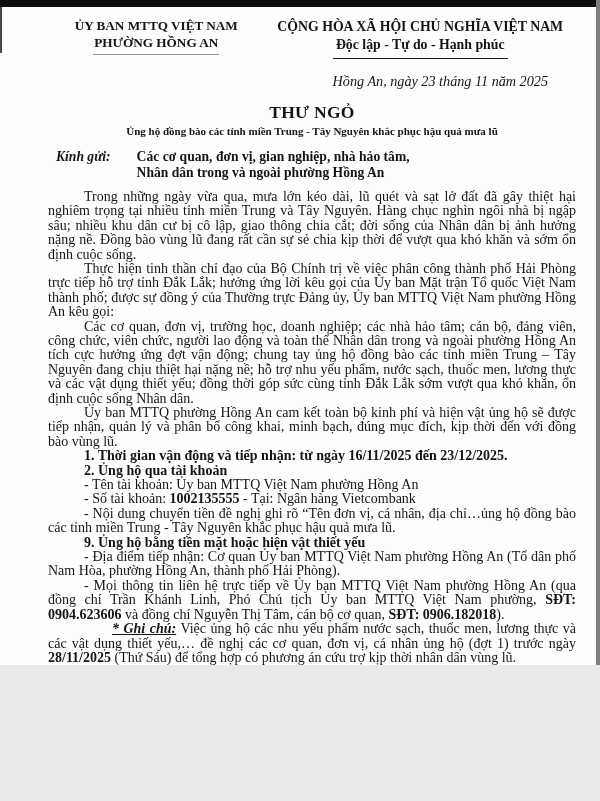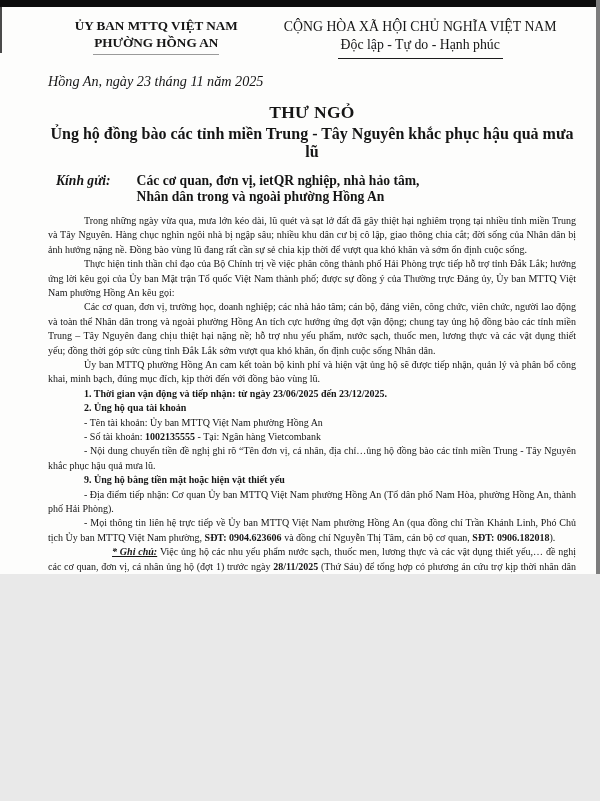--- a/index.html
+++ b/index.html
@@ -1,49 +1,49 @@
 <!DOCTYPE html>
 <html lang="vi" style="--stamp-red: #bf3a2e; --signature-blue: #2b4a9e; --bank-green: #007b3a; --vietqr-red: #d01c2f;"><head>
 <meta charset="utf-8">
 <style>
   html,body{margin:0;padding:0;background:#e9e9e9;}
   .page{
     position:relative;
-    width:600px;height:574px;
+    width:600px;height:665px;
     margin:0 auto;
     background:#fdfdfc;
     overflow:hidden;
     font-family:"Liberation Serif","DejaVu Serif",serif;
     color:#151515;
     box-sizing:border-box;
     padding:14px 24px 0 48px;
   }
   .edge-top{position:absolute;top:0;left:0;width:100%;height:7px;background:#0d0d0d;}
   .edge-right{position:absolute;top:0;right:0;width:4px;height:100%;background:#7d7d7d;}
   .edge-left{position:absolute;top:7px;left:0;width:2px;height:46px;background:#4a4a4a;}
 
   
   .header{display:flex;margin-top:4px;}
   .h-left{width:41%;text-align:center;font-weight:bold;font-size:13.2px;line-height:1.25;}
   .h-underline{width:126px;height:1px;background:#9a9a9a;margin:3px auto 0;}
-  .h-right{width:59%;text-align:center;font-weight:normal;font-size:13.8px;line-height:1.3;}
+  .h-right{width:59%;text-align:center;font-weight:bold;font-size:13.8px;line-height:1.3;}
   .motto{display:inline-block;border-bottom:1.4px solid #1c1c1c;padding:0 3px 4px;}
 
   .dateline{
-    text-align:left;padding-right:28px;margin-top:14px;
+    text-align:right;padding-right:28px;margin-top:14px;
     font-style:italic;font-size:14.2px;
   }
   .title{text-align:center;font-weight:bold;font-size:17.5px;margin-top:12px;letter-spacing:.3px;}
-  .subtitle{text-align:center;font-weight:bold;font-size:16px;margin-top:2px;}
+  .subtitle{text-align:center;font-weight:bold;font-size:11px;margin-top:2px;}
 
   .salutation{display:flex;margin-top:12px;margin-left:8px;font-size:13.6px;line-height:1.18;}
   .sal-label{font-weight:bold;font-style:italic;white-space:nowrap;}
   .sal-lines{margin-left:26px;font-weight:bold;}
 
-  .body-text{margin-top:9px;font-size:10px;line-height:14.4px;text-align:justify;}
+  .body-text{margin-top:9px;font-size:14px;line-height:14.4px;text-align:justify;}
   .body-text p{margin:0;text-indent:36px;}
   .body-text p.b{font-weight:bold;}
   b{font-weight:bold;}
   .note-marker{font-weight:bold;font-style:italic;text-decoration:underline;margin-left:28px;}
 
   
   .signoff{position:relative;height:128px;margin-top:5px;}
   .regards{position:absolute;left:45px;top:2px;font-weight:bold;font-style:italic;font-size:15px;}
   .tm-block{position:absolute;right:-6px;top:-2px;width:248px;text-align:center;font-weight:bold;font-size:15px;line-height:1.3;}
   .signer-name{position:absolute;left:284px;top:104px;width:190px;text-align:center;font-weight:bold;font-size:14.5px;}
@@ -88,32 +88,32 @@
   </div>
 
   <div class="dateline">Hồng An, ngày 23 tháng 11 năm 2025</div>
 
   <div class="title">THƯ NGỎ</div>
   <div class="subtitle">Ủng hộ đồng bào các tỉnh miền Trung - Tây Nguyên khắc phục hậu quả mưa lũ</div>
 
   <div class="salutation">
     <span class="sal-label">Kính gửi:</span>
     <span class="sal-lines">
-      <div>Các cơ quan, đơn vị, ietQR nghiệp, nhà hảo tâm,</div>
+      <div>Các cơ quan, đơn vị, gian nghiệp, nhà hảo tâm,</div>
       <div>Nhân dân trong và ngoài phường Hồng An</div>
     </span>
   </div>
 
   <div class="body-text">
     <p>Trong những ngày vừa qua, mưa lớn kéo dài, lũ quét và sạt lở đất đã gây thiệt hại nghiêm trọng tại nhiều tỉnh miền Trung và Tây Nguyên. Hàng chục nghìn ngôi nhà bị ngập sâu; nhiều khu dân cư bị cô lập, giao thông chia cắt; đời sống của Nhân dân bị ảnh hưởng nặng nề. Đồng bào vùng lũ đang rất cần sự sẻ chia kịp thời để vượt qua khó khăn và sớm ổn định cuộc sống.</p>
     <p>Thực hiện tinh thần chỉ đạo của Bộ Chính trị về việc phân công thành phố Hải Phòng trực tiếp hỗ trợ tỉnh Đắk Lắk; hưởng ứng lời kêu gọi của Ủy ban Mặt trận Tổ quốc Việt Nam thành phố; được sự đồng ý của Thường trực Đảng ủy, Ủy ban MTTQ Việt Nam phường Hồng An kêu gọi:</p>
     <p>Các cơ quan, đơn vị, trường học, doanh nghiệp; các nhà hảo tâm; cán bộ, đảng viên, công chức, viên chức, người lao động và toàn thể Nhân dân trong và ngoài phường Hồng An tích cực hưởng ứng đợt vận động; chung tay ủng hộ đồng bào các tỉnh miền Trung – Tây Nguyên đang chịu thiệt hại nặng nề; hỗ trợ nhu yếu phẩm, nước sạch, thuốc men, lương thực và các vật dụng thiết yếu; đồng thời góp sức cùng tỉnh Đắk Lắk sớm vượt qua khó khăn, ổn định cuộc sống Nhân dân.</p>
     <p>Ủy ban MTTQ phường Hồng An cam kết toàn bộ kinh phí và hiện vật ủng hộ sẽ được tiếp nhận, quản lý và phân bổ công khai, minh bạch, đúng mục đích, kịp thời đến với đồng bào vùng lũ.</p>
 
-    <p class="b">1. Thời gian vận động và tiếp nhận: từ ngày 23/06/2025 đến 23/12/2025.</p>
+    <p class="b">1. Thời gian vận động và tiếp nhận: từ ngày 16/11/2025 đến 23/12/2025.</p>
     <p class="b">2. Ủng hộ qua tài khoản</p>
     <p>- Tên tài khoản: Ủy ban MTTQ Việt Nam phường Hồng An</p>
     <p><span>- Số tài khoản: </span><b>1002135555</b><span> - Tại: Ngân hàng Vietcombank</span></p>
     <p>- Nội dung chuyển tiền đề nghị ghi rõ “Tên đơn vị, cá nhân, địa chỉ…ủng hộ đồng bào các tỉnh miền Trung - Tây Nguyên khắc phục hậu quả mưa lũ.</p>
     <p class="b">9. Ủng hộ bằng tiền mặt hoặc hiện vật thiết yếu</p>
     <p>- Địa điểm tiếp nhận: Cơ quan Ủy ban MTTQ Việt Nam phường Hồng An (Tổ dân phố Nam Hòa, phường Hồng An, thành phố Hải Phòng).</p>
     <p><span>- Mọi thông tin liên hệ trực tiếp về Ủy ban MTTQ Việt Nam phường Hồng An (qua đồng chí Trần Khánh Linh, Phó Chủ tịch Ủy ban MTTQ Việt Nam phường, </span><b>SĐT: 0904.623606</b><span> và đồng chí Nguyễn Thị Tâm, cán bộ cơ quan, </span><b>SĐT: 0906.182018</b><span>).</span></p>
     <p><span class="note-marker">* Ghi chú:</span><span> Việc ủng hộ các nhu yếu phẩm nước sạch, thuốc men, lương thực và các vật dụng thiết yếu,… đề nghị các cơ quan, đơn vị, cá nhân ủng hộ (đợt 1) trước ngày </span><b>28/11/2025</b><span> (Thứ Sáu) để tổng hợp có phương án cứu trợ kịp thời nhân dân vùng lũ.</span></p>
   </div>
 

